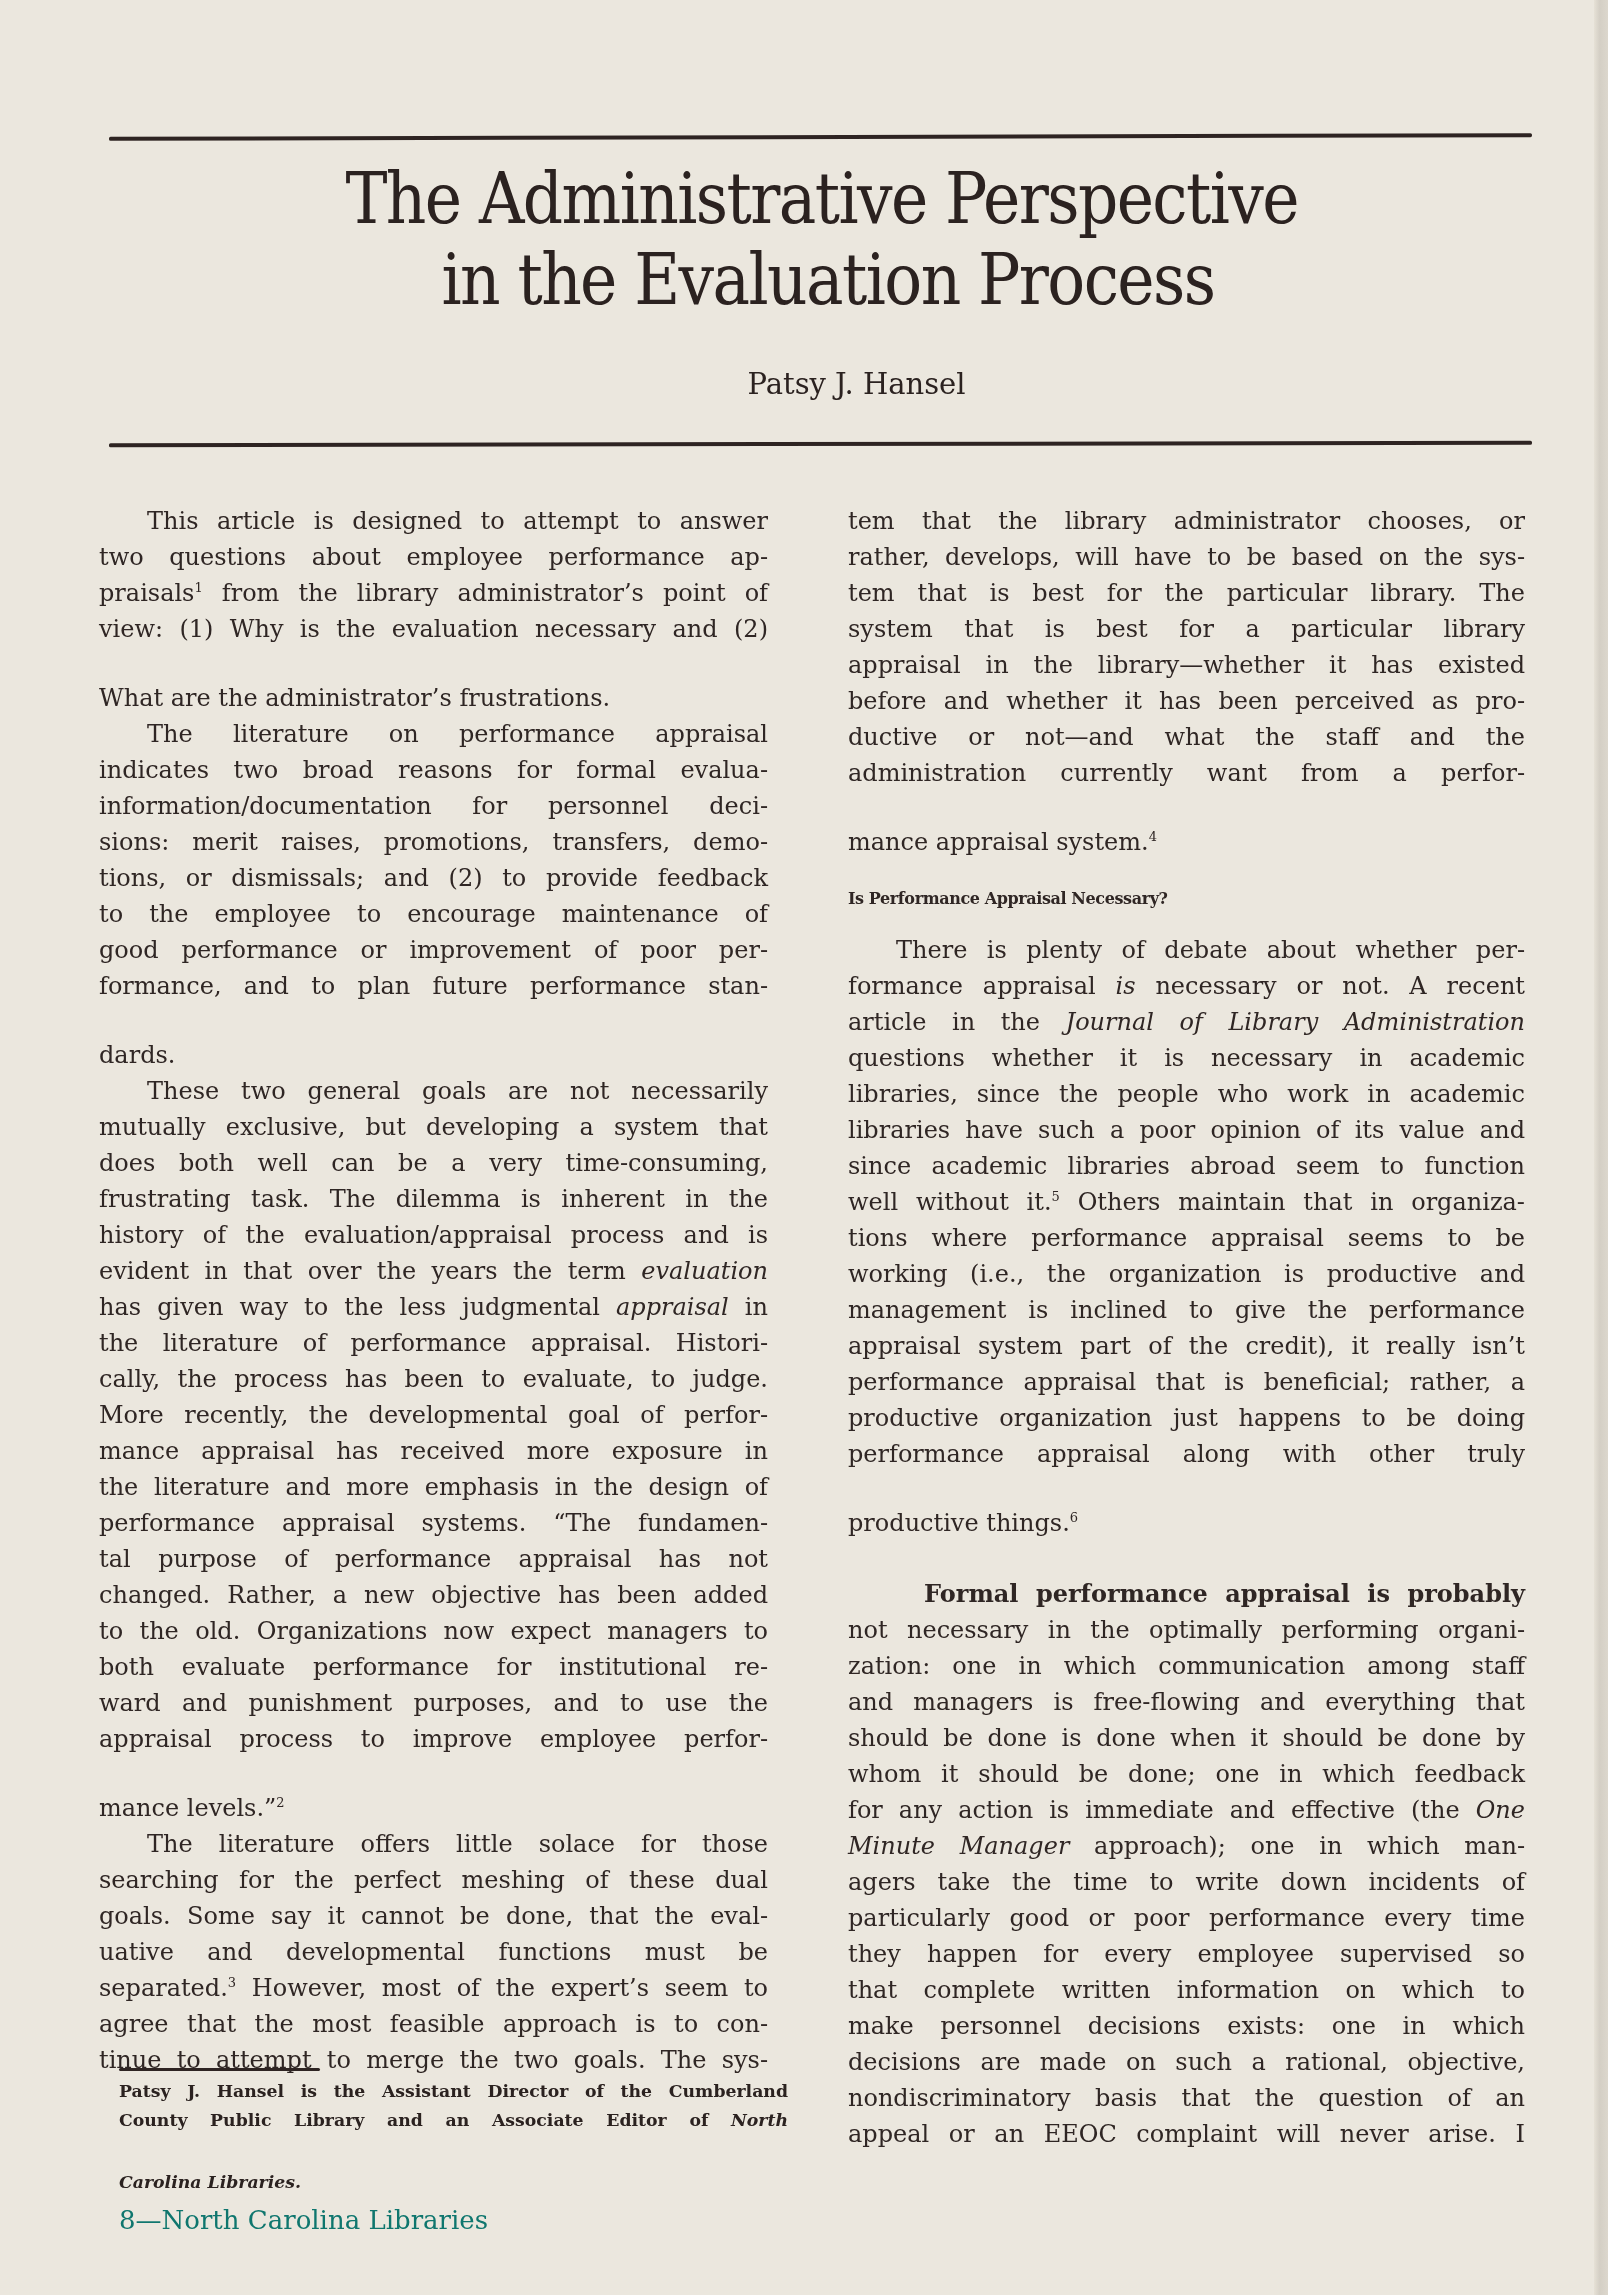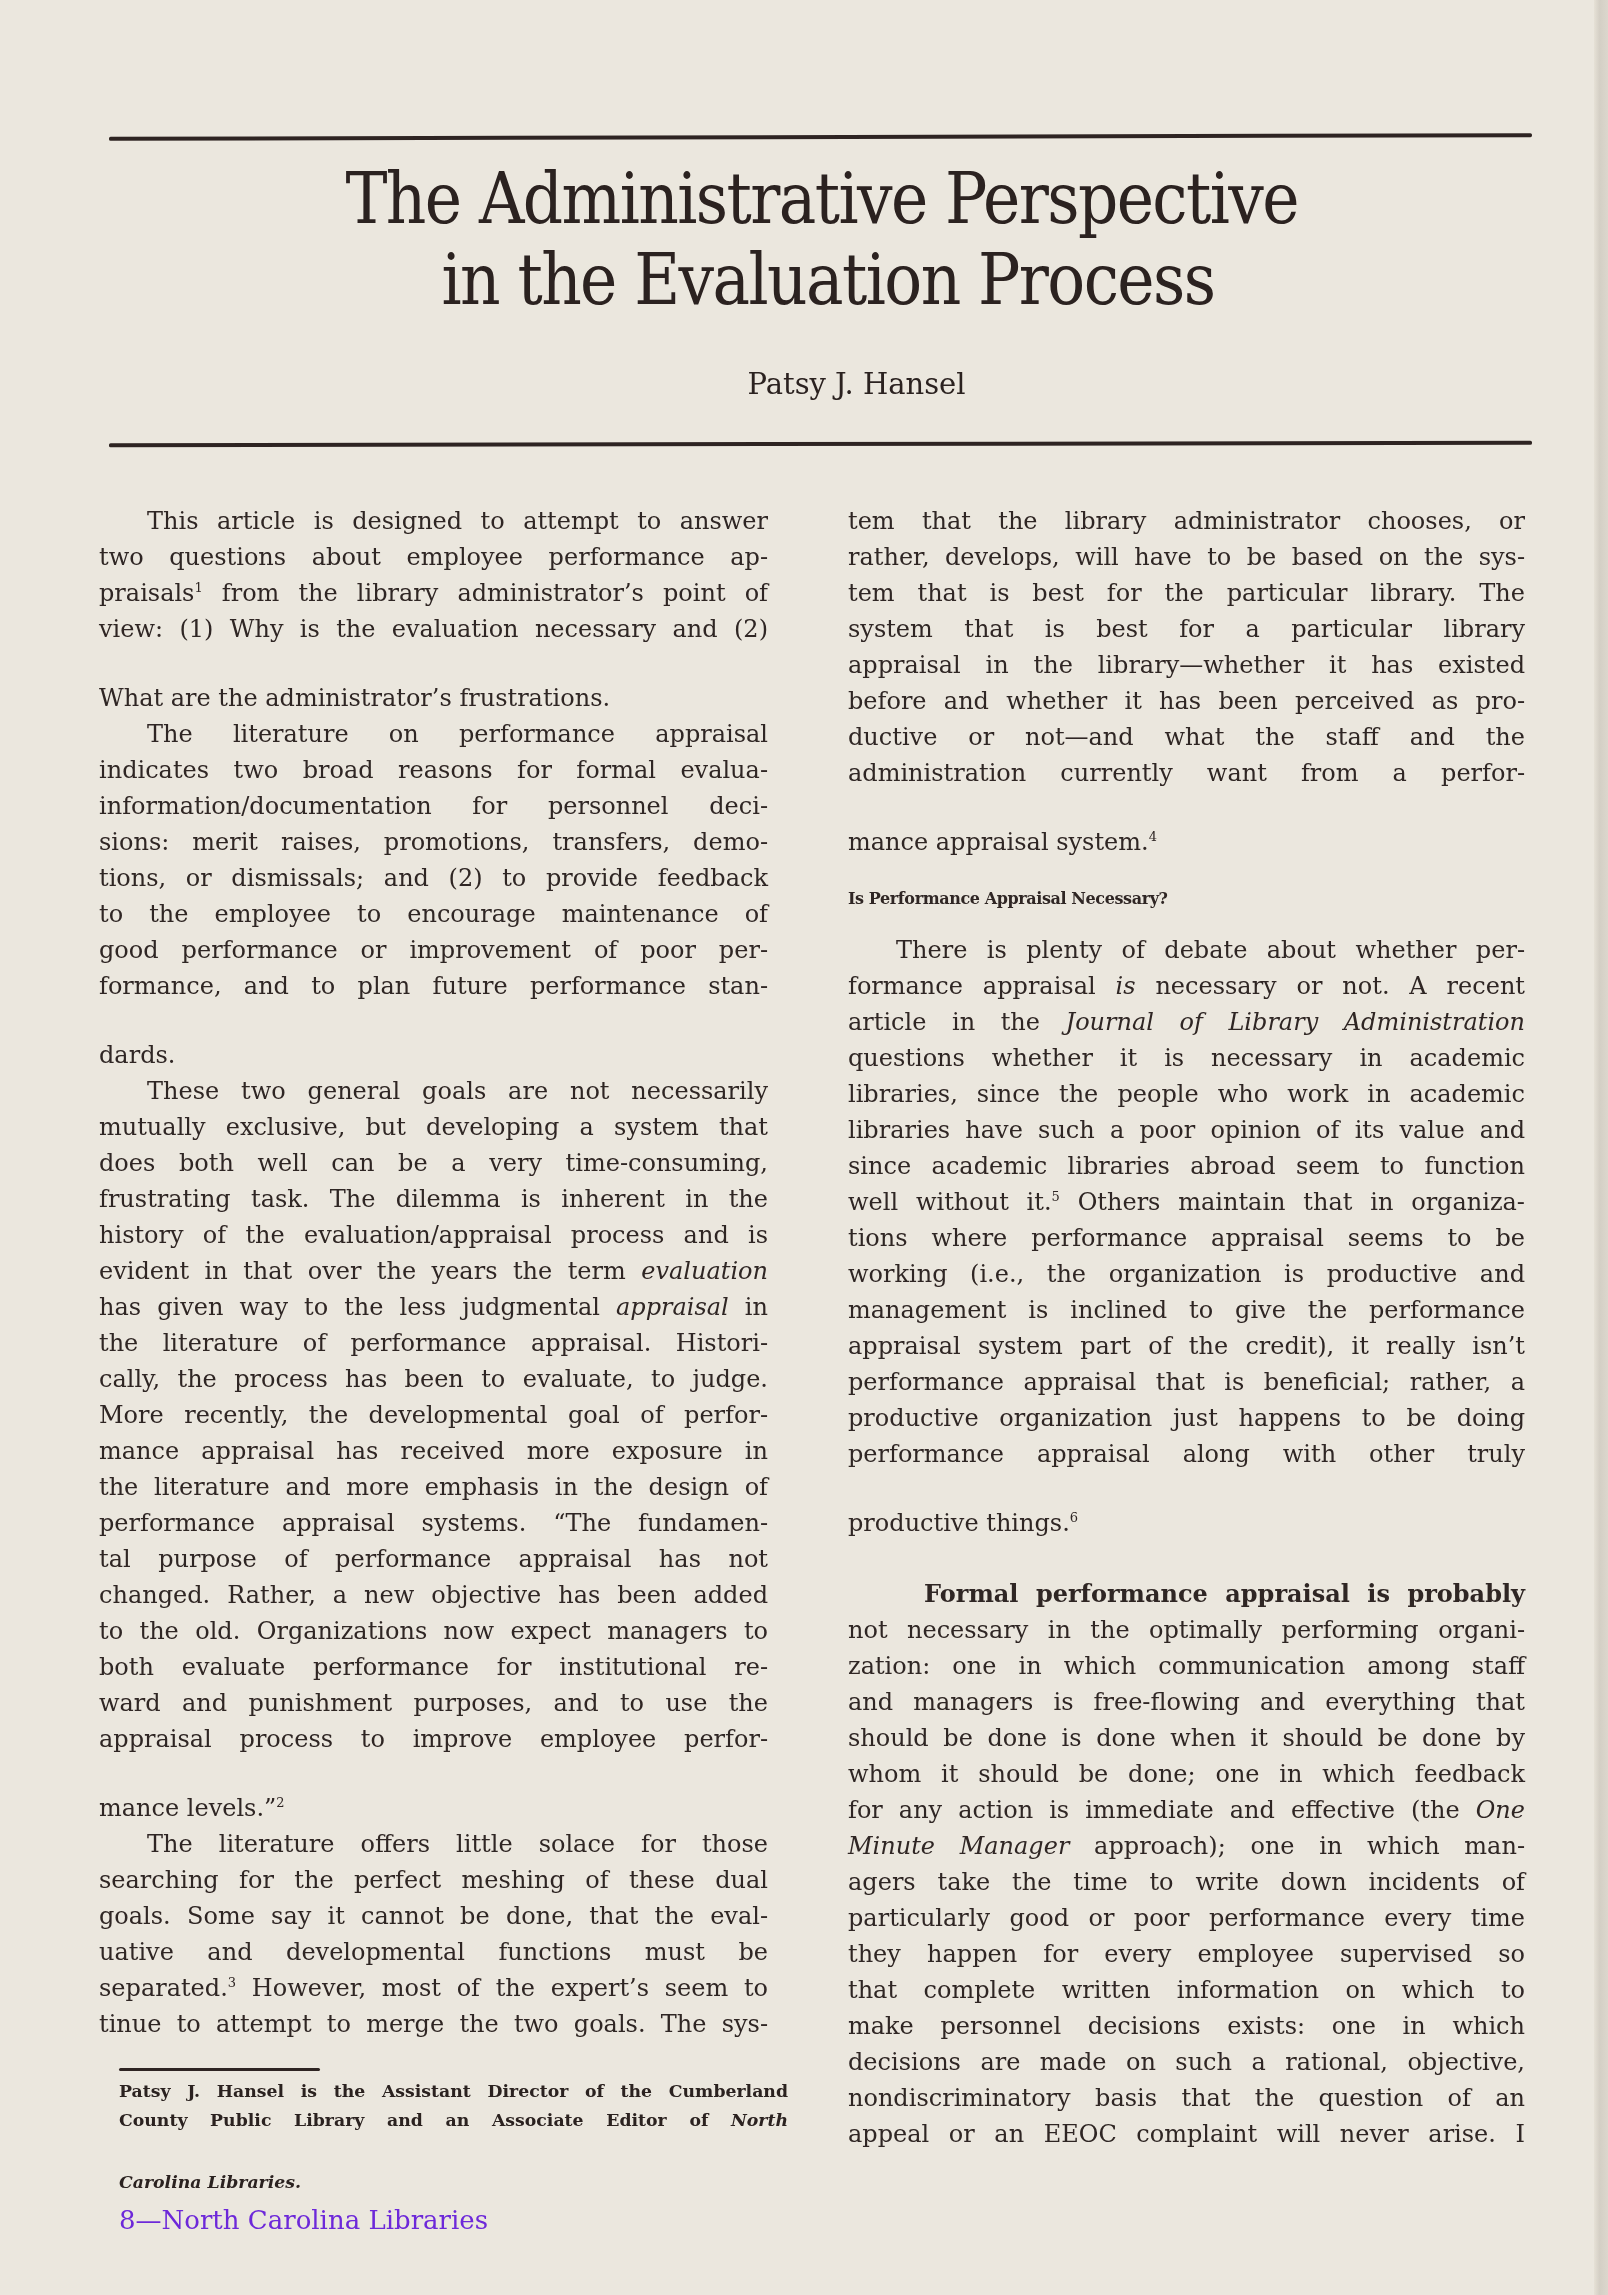--- a/index.html
+++ b/index.html
@@ -102,21 +102,21 @@
     font-weight: bold;
     color: #2b2220;
   }
   .footnote .line { height: 29px; }
 
   .folio {
     position: absolute;
     left: 119px;
     top: 2205px;
     font-size: 26px;
-    color: #6d28d9;
+    color: #0f766e;
   }
 </style>
 </head>
 <body>
 
 <div class="page-edge"></div>
 
 <div id="rule-top" class="rule"></div>
 <h1 id="title-line-1" class="title">The Administrative Perspective</h1>
 <h1 id="title-line-2" class="title">in the Evaluation Process</h1>
@@ -157,20 +157,21 @@
       <span class="line">to the old. Organizations now expect managers to</span>
       <span class="line">both evaluate performance for institutional re-</span>
       <span class="line">ward and punishment purposes, and to use the</span>
       <span class="line">appraisal process to improve employee perfor-</span>
       <span class="line last">mance levels.”<sup>2</sup></span>
       <span class="line indent">The literature offers little solace for those</span>
       <span class="line">searching for the perfect meshing of these dual</span>
       <span class="line">goals. Some say it cannot be done, that the eval-</span>
       <span class="line">uative and developmental functions must be</span>
       <span class="line">separated.<sup>3</sup> However, most of the expert’s seem to</span>
+      <span class="line">agree that the most feasible approach is to con-</span>
       <span class="line">tinue to attempt to merge the two goals. The sys-</span>
     </div>
 </div>
 
 <div id="column-right" class="column">
   <div>
       <span class="line">tem that the library administrator chooses, or</span>
       <span class="line">rather, develops, will have to be based on the sys-</span>
       <span class="line">tem that is best for the particular library. The</span>
       <span class="line">system that is best for a particular library</span>

